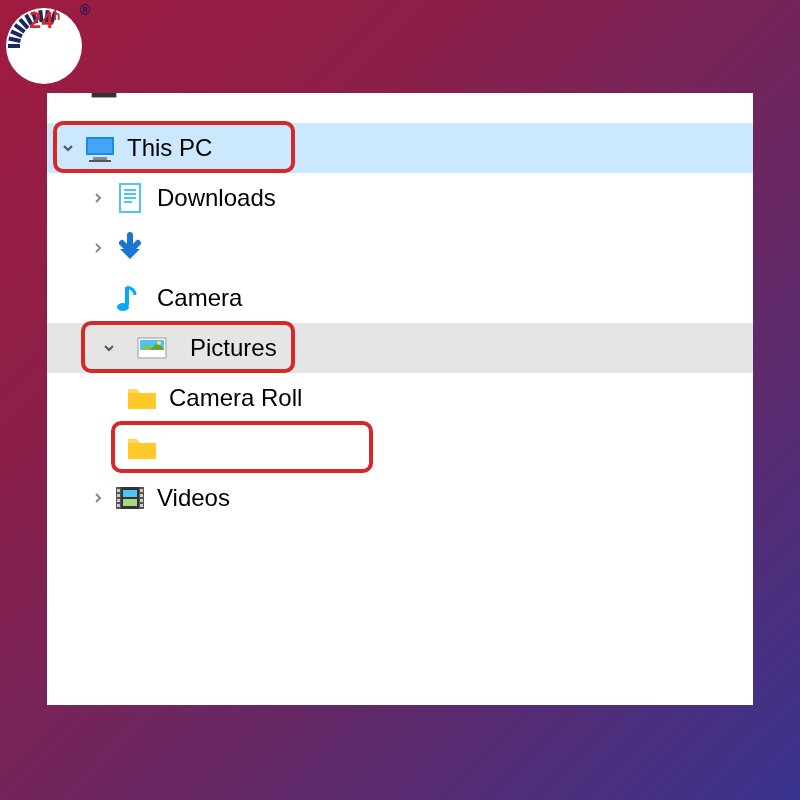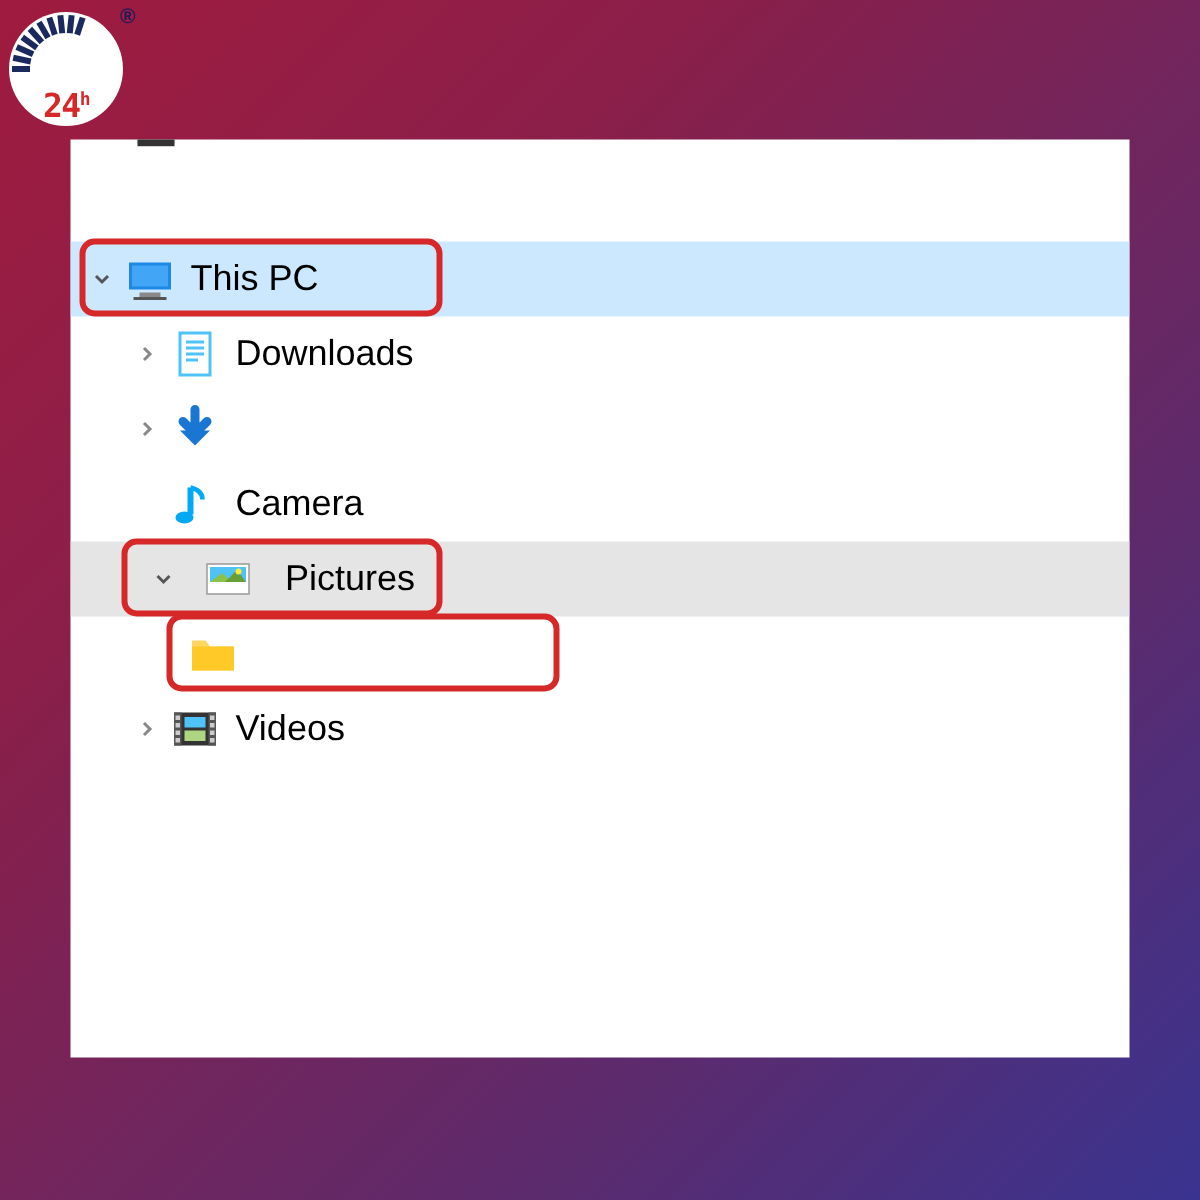--- a/index.html
+++ b/index.html
@@ -13,21 +13,21 @@
     }
     .logo {
       position: absolute;
       top: 8px;
       left: 6px;
       width: 76px;
       height: 76px;
       background: #fff;
       border-radius: 50%;
       display: flex;
-      align-items: flex-end;
+      align-items: flex-start;
       justify-content: center;
     }
     .logo-ticks {
       position: absolute;
       top: 0; left: 0; right: 0; bottom: 0;
     }
     .logo-text {
       font-family: monospace;
       font-weight: bold;
       font-size: 22px;
@@ -50,21 +50,20 @@
       top: 93px;
       left: 47px;
       width: 706px;
       height: 612px;
       background: #fff;
       overflow: hidden;
     }
     .tree {
       width: 100%;
       padding-top: 0;
-      margin-top: 38px;
     }
     .row {
       display: flex;
       align-items: center;
       height: 50px;
       font-size: 24px;
       color: #000;
       position: relative;
     }
     .row.selected {
@@ -230,20 +229,30 @@
             <rect x="5" y="9" width="24" height="10" fill="#4fc3f7"></rect>
             <path d="M5 19 L13 13 L20 19 Z" fill="#8bc34a"></path>
             <path d="M15 19 L23 11 L29 19 Z" fill="#689f38"></path>
             <circle cx="24" cy="12" r="2" fill="#ffeb3b"></circle>
           </svg>
       </div>
       <span class="label">Pictures</span>
       <div class="highlight" style="left:34px; top:-2px; width:214px; height:52px;"></div>
     </div>
 
+    <div class="row">
+      <div class="spacer-l2"></div>
+      <div class="icon">
+        <svg width="34" height="34" viewBox="0 0 34 34">
+            <path d="M3 10 L3 28 L31 28 L31 12 L15 12 L12 8 L3 8 Z" fill="#ffd75e"></path>
+            <path d="M3 12 L31 12 L31 28 L3 28 Z" fill="#ffca28"></path>
+          </svg>
+      </div>
+      <span class="label">Camera Roll</span>
+    </div>
 
     <div class="row">
       <div class="spacer-l2"></div>
       <div class="icon">
         <svg width="34" height="34" viewBox="0 0 34 34">
             <path d="M3 10 L3 28 L31 28 L31 12 L15 12 L12 8 L3 8 Z" fill="#ffd75e"></path>
             <path d="M3 12 L31 12 L31 28 L3 28 Z" fill="#ffca28"></path>
           </svg>
       </div>
       <div class="highlight" style="left:64px; top:-2px; width:262px; height:52px;"></div>

